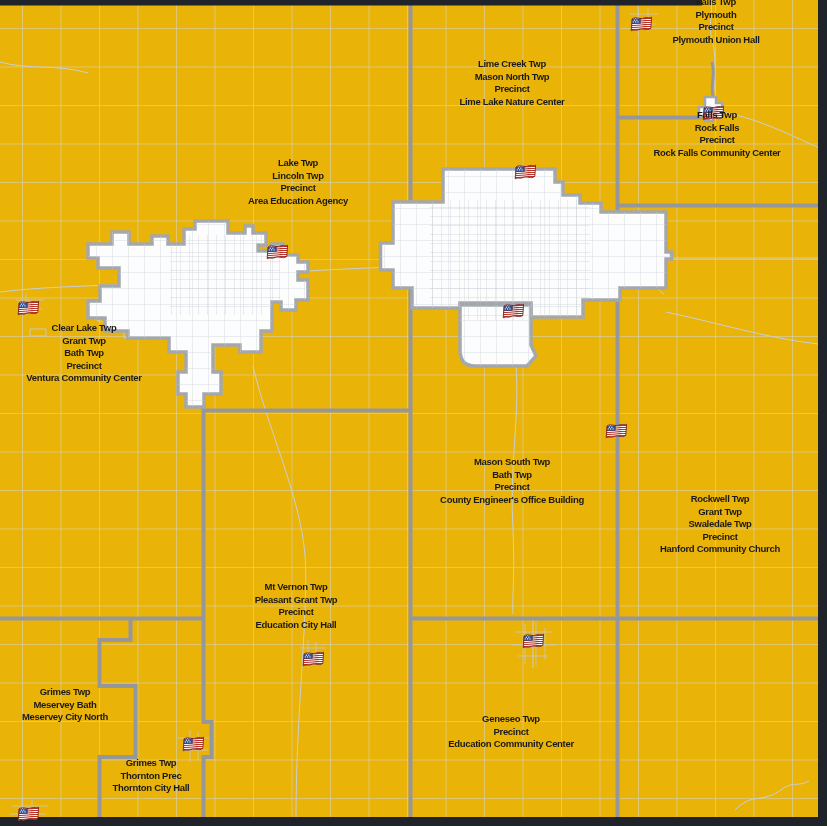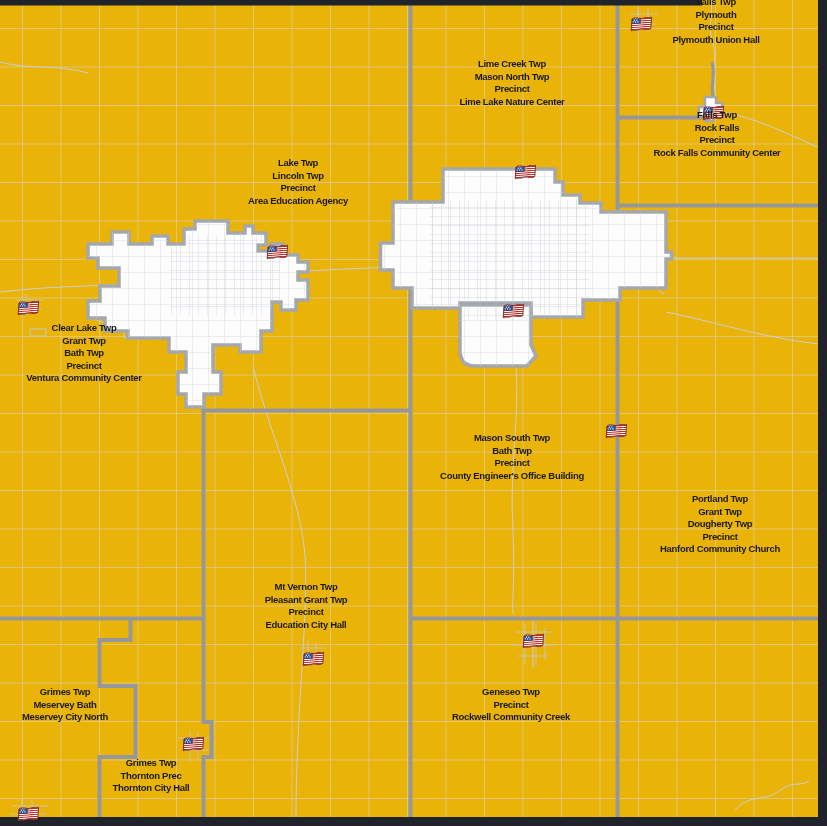--- a/index.html
+++ b/index.html
@@ -249,53 +249,53 @@
   </div>
 
   <div class="plabel" style="left:84px;top:322px">
     <span>Clear Lake Twp</span>
     <span>Grant Twp</span>
     <span>Bath Twp</span>
     <span>Precinct</span>
     <span>Ventura Community Center</span>
   </div>
 
-  <div class="plabel" style="left:512px;top:432px">
+  <div class="plabel" style="left:512px;top:456px">
     <span>Mason South Twp</span>
     <span>Bath Twp</span>
     <span>Precinct</span>
     <span>County Engineer's Office Building</span>
   </div>
 
   <div class="plabel" style="left:720px;top:493px">
-    <span>Portland Twp</span>
+    <span>Rockwell Twp</span>
     <span>Grant Twp</span>
-    <span>Dougherty Twp</span>
+    <span>Swaledale Twp</span>
     <span>Precinct</span>
     <span>Hanford Community Church</span>
   </div>
 
-  <div class="plabel" style="left:306px;top:581px">
+  <div class="plabel" style="left:296px;top:581px">
     <span>Mt Vernon Twp</span>
     <span>Pleasant Grant Twp</span>
     <span>Precinct</span>
     <span>Education City Hall</span>
   </div>
 
   <div class="plabel" style="left:65px;top:686px">
     <span>Grimes Twp</span>
     <span>Meservey Bath</span>
     <span>Meservey City North</span>
   </div>
 
   <div class="plabel" style="left:151px;top:757px">
     <span>Grimes Twp</span>
     <span>Thornton Prec</span>
     <span>Thornton City Hall</span>
   </div>
 
-  <div class="plabel" style="left:511px;top:686px">
+  <div class="plabel" style="left:511px;top:713px">
     <span>Geneseo Twp</span>
     <span>Precinct</span>
-    <span>Rockwell Community Creek</span>
+    <span>Education Community Center</span>
   </div>
 
 </div>
 
 </body></html>

